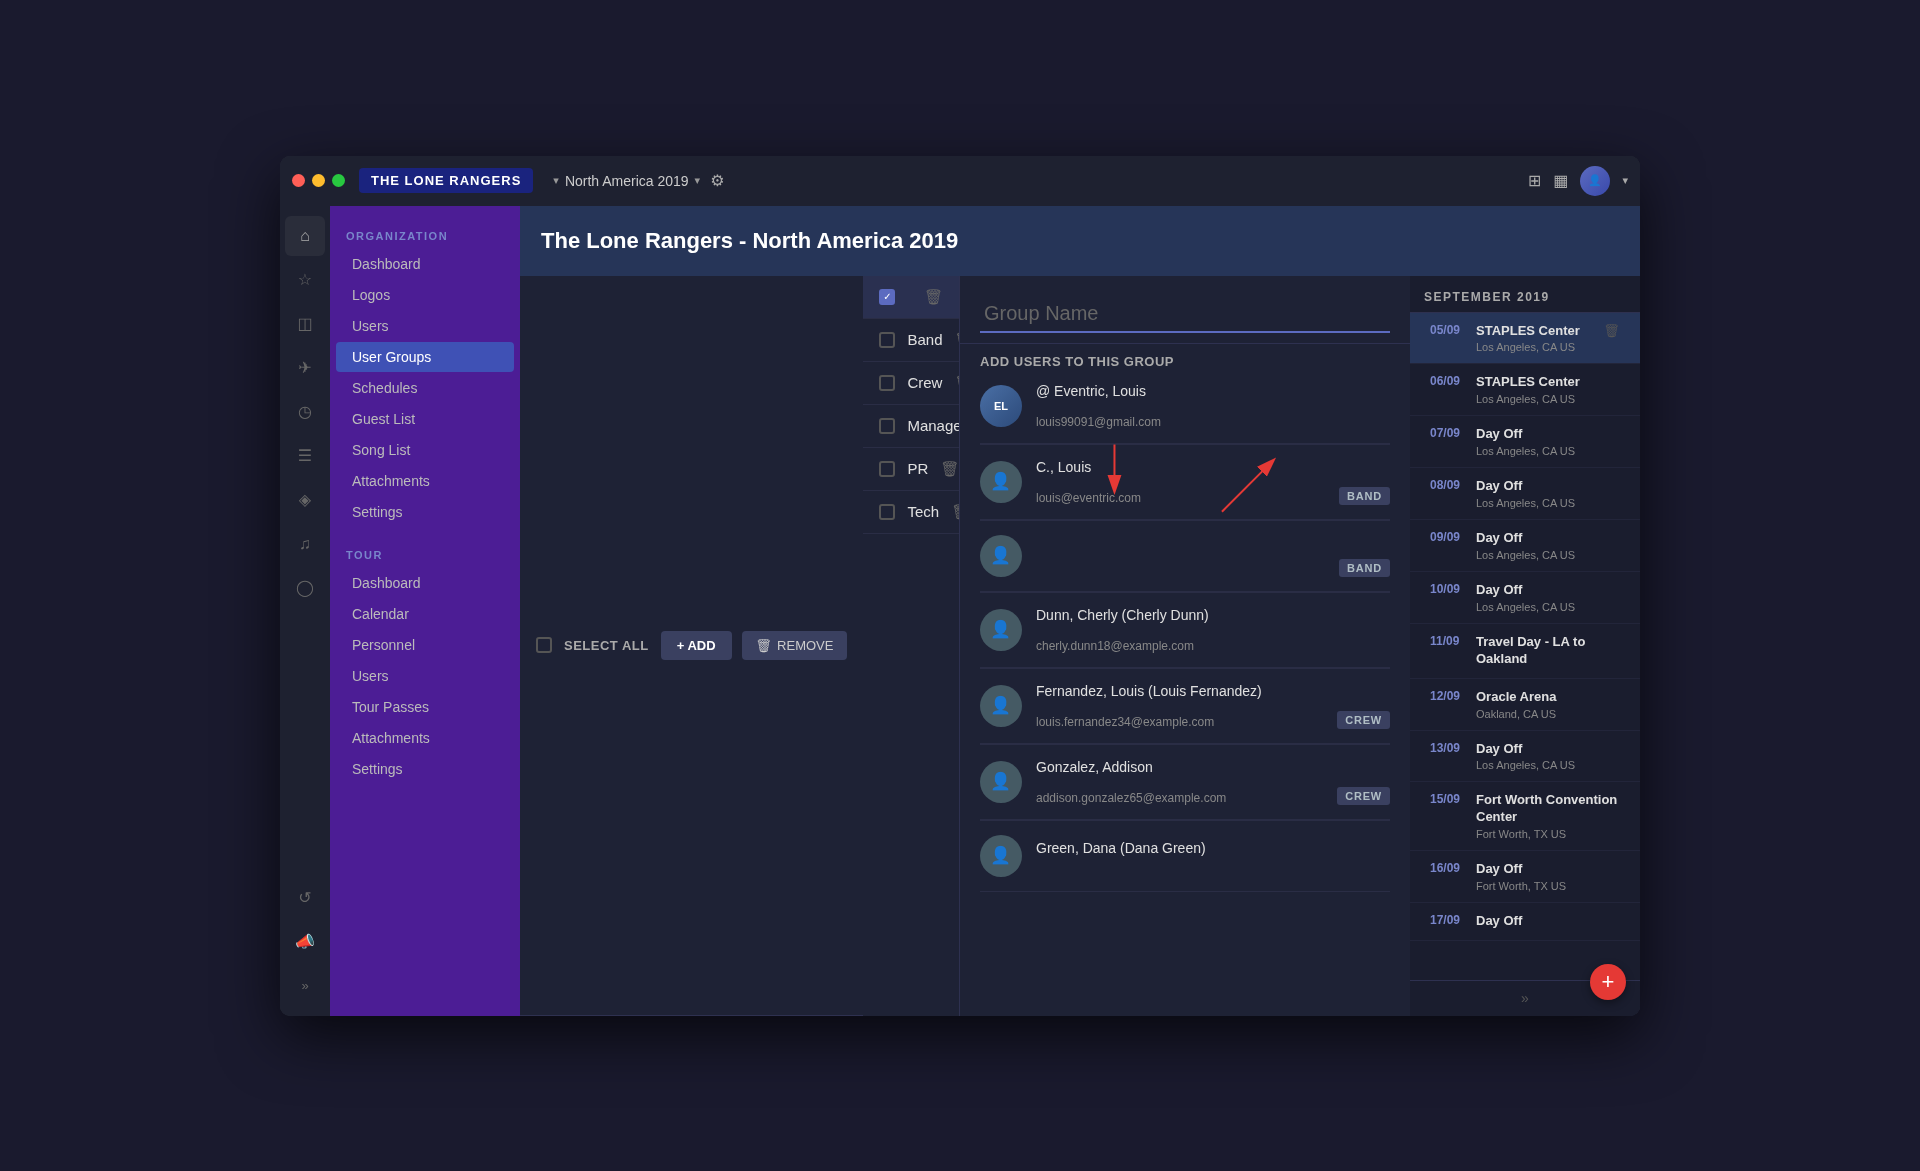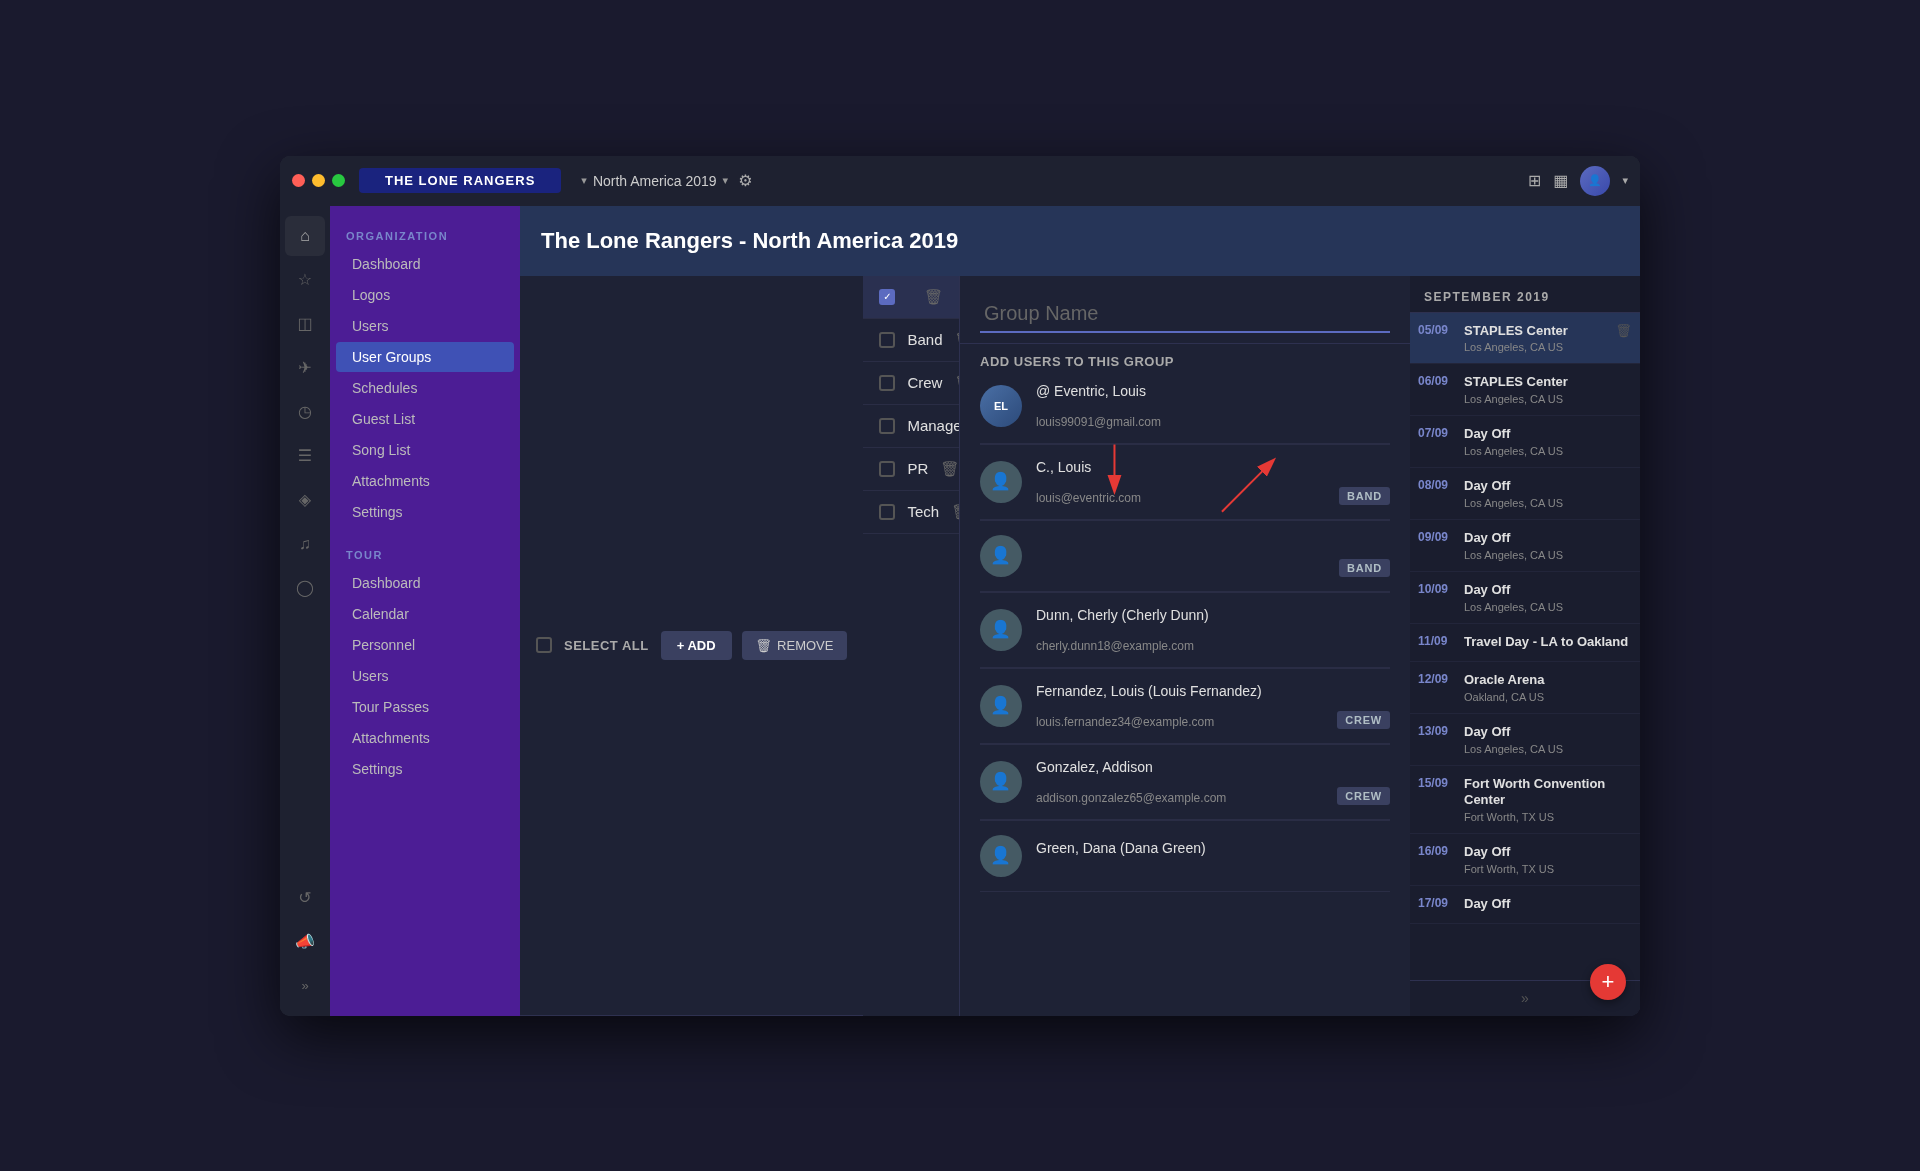--- a/index.html
+++ b/index.html
@@ -36,21 +36,21 @@
       display: flex;
       gap: 7px;
       margin-right: 14px;
     }
     .wc { width: 13px; height: 13px; border-radius: 50%; }
     .wc-red { background: #ff5f57; }
     .wc-yellow { background: #febc2e; }
     .wc-green { background: #28c840; }
     .brand-logo {
       background: #1a237e;
-      padding: 5px 26px;
+      padding: 5px 12px;
       border-radius: 4px;
       color: #fff;
       font-weight: 900;
       font-size: 13px;
       letter-spacing: 1px;
       text-transform: uppercase;
       margin-right: 20px;
     }
     .tour-selector {
       display: flex;
@@ -329,21 +329,21 @@
       font-size: 12px;
       font-weight: 700;
       letter-spacing: 1.5px;
       text-transform: uppercase;
       border-bottom: 1px solid #2e3150;
     }
     .schedule-list { flex: 1; overflow-y: auto; }
     .schedule-item {
       display: flex;
       align-items: flex-start;
-      padding: 10px 8px;
+      padding: 10px 20px;
       border-bottom: 1px solid #22253a;
       gap: 10px;
       cursor: pointer;
     }
     .schedule-item.active { background: #263558; }
     .schedule-date {
       color: #7986cb;
       font-size: 12px;
       font-weight: 600;
       width: 36px;

